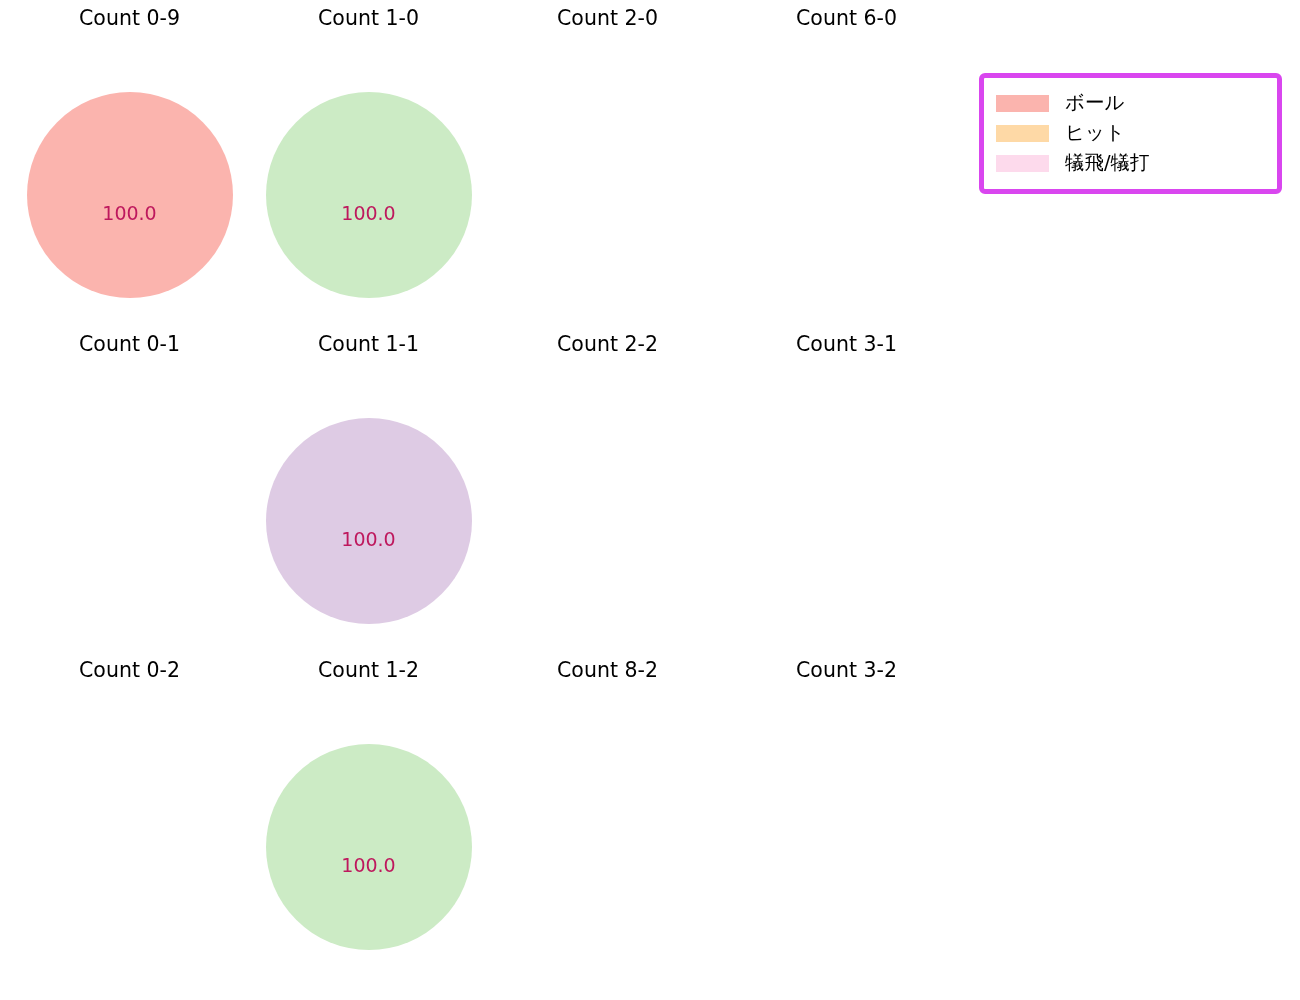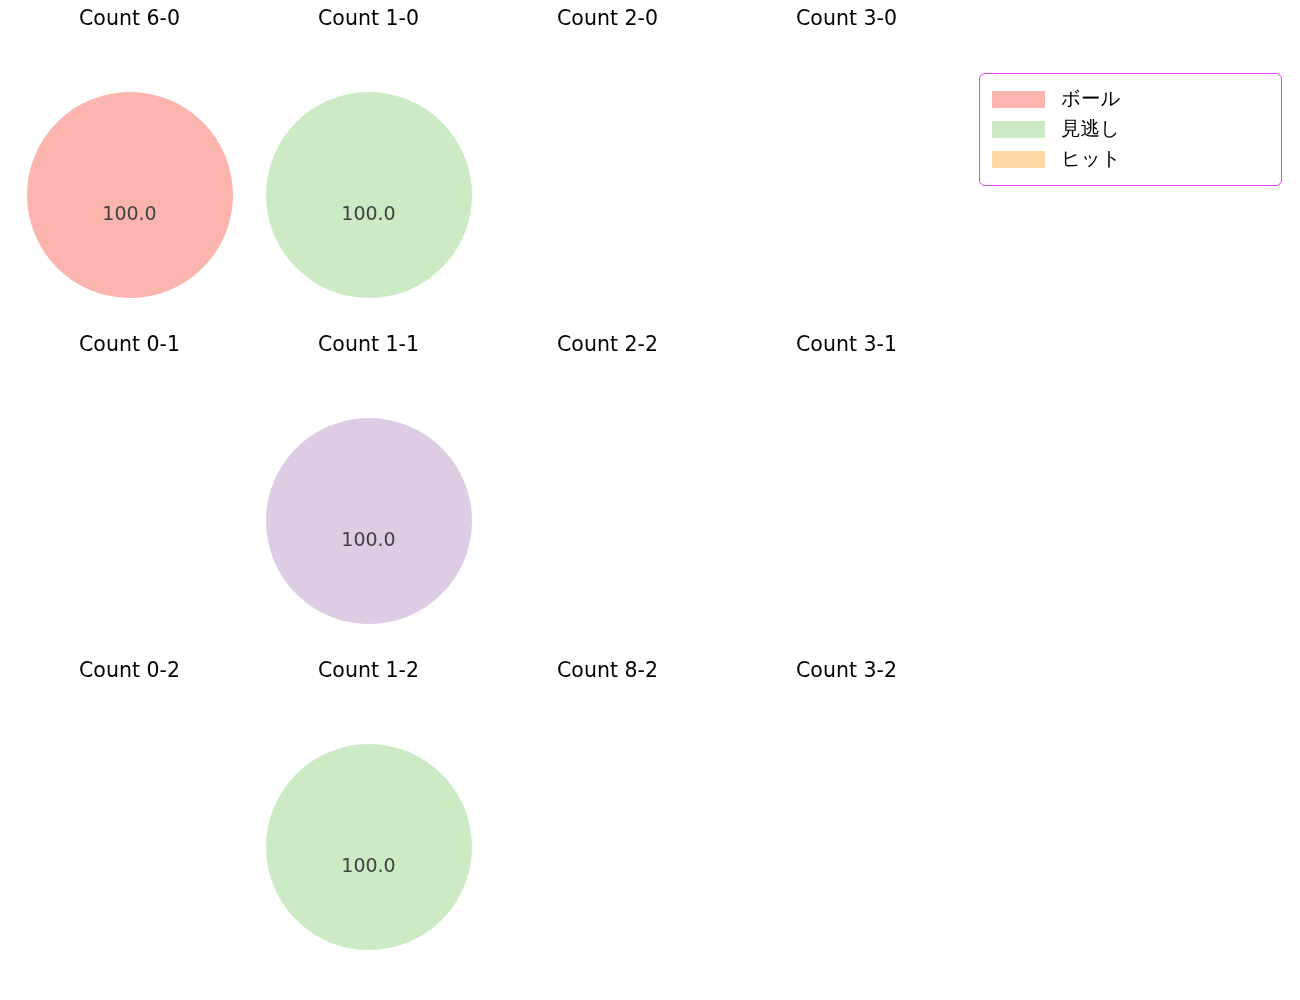--- a/index.html
+++ b/index.html
@@ -47,33 +47,33 @@
   .bubble {
     position: absolute;
     border-radius: 50%;
     box-sizing: border-box;
   }
   .bubble-label {
     position: absolute;
     width: 100%;
     text-align: center;
     font-size: 19px;
-    color: #404040;
+    color: #be185d;
     line-height: 1;
     white-space: nowrap;
   }
 
   
   #legend {
     position: absolute;
     left: 979px;
     top: 73px;
     width: 303px;
     box-sizing: border-box;
-    border: 1px solid #d946ef;
+    border: 5px solid #d946ef;
     border-radius: 6px;
     background: #ffffff;
     padding: 10px 12px 11px 12px;
   }
   .legend-row {
     display: flex;
     align-items: center;
     height: 30px;
   }
   .legend-swatch {
@@ -88,41 +88,41 @@
     line-height: 1;
     white-space: nowrap;
   }
 </style>
 </head>
 <body>
 
 <div id="stage">
   <div id="cells-layer">
       <div class="cell" style="left: 10px; top: 8px;">
-        <div class="cell-title">Count 6-0</div>
+        <div class="cell-title">Count 0-9</div>
         <div class="bubble-area">
           <div class="bubble" title="ボール" style="width: 206px; height: 206px; left: 16.5px; top: 50px; background: rgb(251, 180, 174);">
             <div class="bubble-label" style="top: 112.27px;">100.0</div>
           </div>
         </div>
       </div>
       <div class="cell" style="left: 249px; top: 8px;">
         <div class="cell-title">Count 1-0</div>
         <div class="bubble-area">
           <div class="bubble" title="見逃し" style="width: 206px; height: 206px; left: 16.5px; top: 50px; background: rgb(204, 235, 197);">
             <div class="bubble-label" style="top: 112.27px;">100.0</div>
           </div>
         </div>
       </div>
       <div class="cell" style="left: 488px; top: 8px;">
         <div class="cell-title">Count 2-0</div>
         <div class="bubble-area"></div>
       </div>
       <div class="cell" style="left: 727px; top: 8px;">
-        <div class="cell-title">Count 3-0</div>
+        <div class="cell-title">Count 6-0</div>
         <div class="bubble-area"></div>
       </div>
       <div class="cell" style="left: 10px; top: 334px;">
         <div class="cell-title">Count 0-1</div>
         <div class="bubble-area"></div>
       </div>
       <div class="cell" style="left: 249px; top: 334px;">
         <div class="cell-title">Count 1-1</div>
         <div class="bubble-area">
           <div class="bubble" title="空振り" style="width: 206px; height: 206px; left: 16.5px; top: 50px; background: rgb(222, 203, 228);">
@@ -159,21 +159,21 @@
         <div class="bubble-area"></div>
       </div>
     </div>
 
   <div id="legend">
       <div class="legend-row">
         <span class="legend-swatch" style="background: rgb(251, 180, 174);"></span>
         <span class="legend-text">ボール</span>
       </div>
       <div class="legend-row">
-        <span class="legend-swatch" style="background: rgb(204, 235, 197);"></span>
-        <span class="legend-text">見逃し</span>
+        <span class="legend-swatch" style="background: rgb(254, 217, 166);"></span>
+        <span class="legend-text">ヒット</span>
       </div>
       <div class="legend-row">
-        <span class="legend-swatch" style="background: rgb(254, 217, 166);"></span>
-        <span class="legend-text">ヒット</span>
+        <span class="legend-swatch" style="background: rgb(253, 218, 236);"></span>
+        <span class="legend-text">犠飛/犠打</span>
       </div>
     </div>
 </div>
 
 </body></html>

